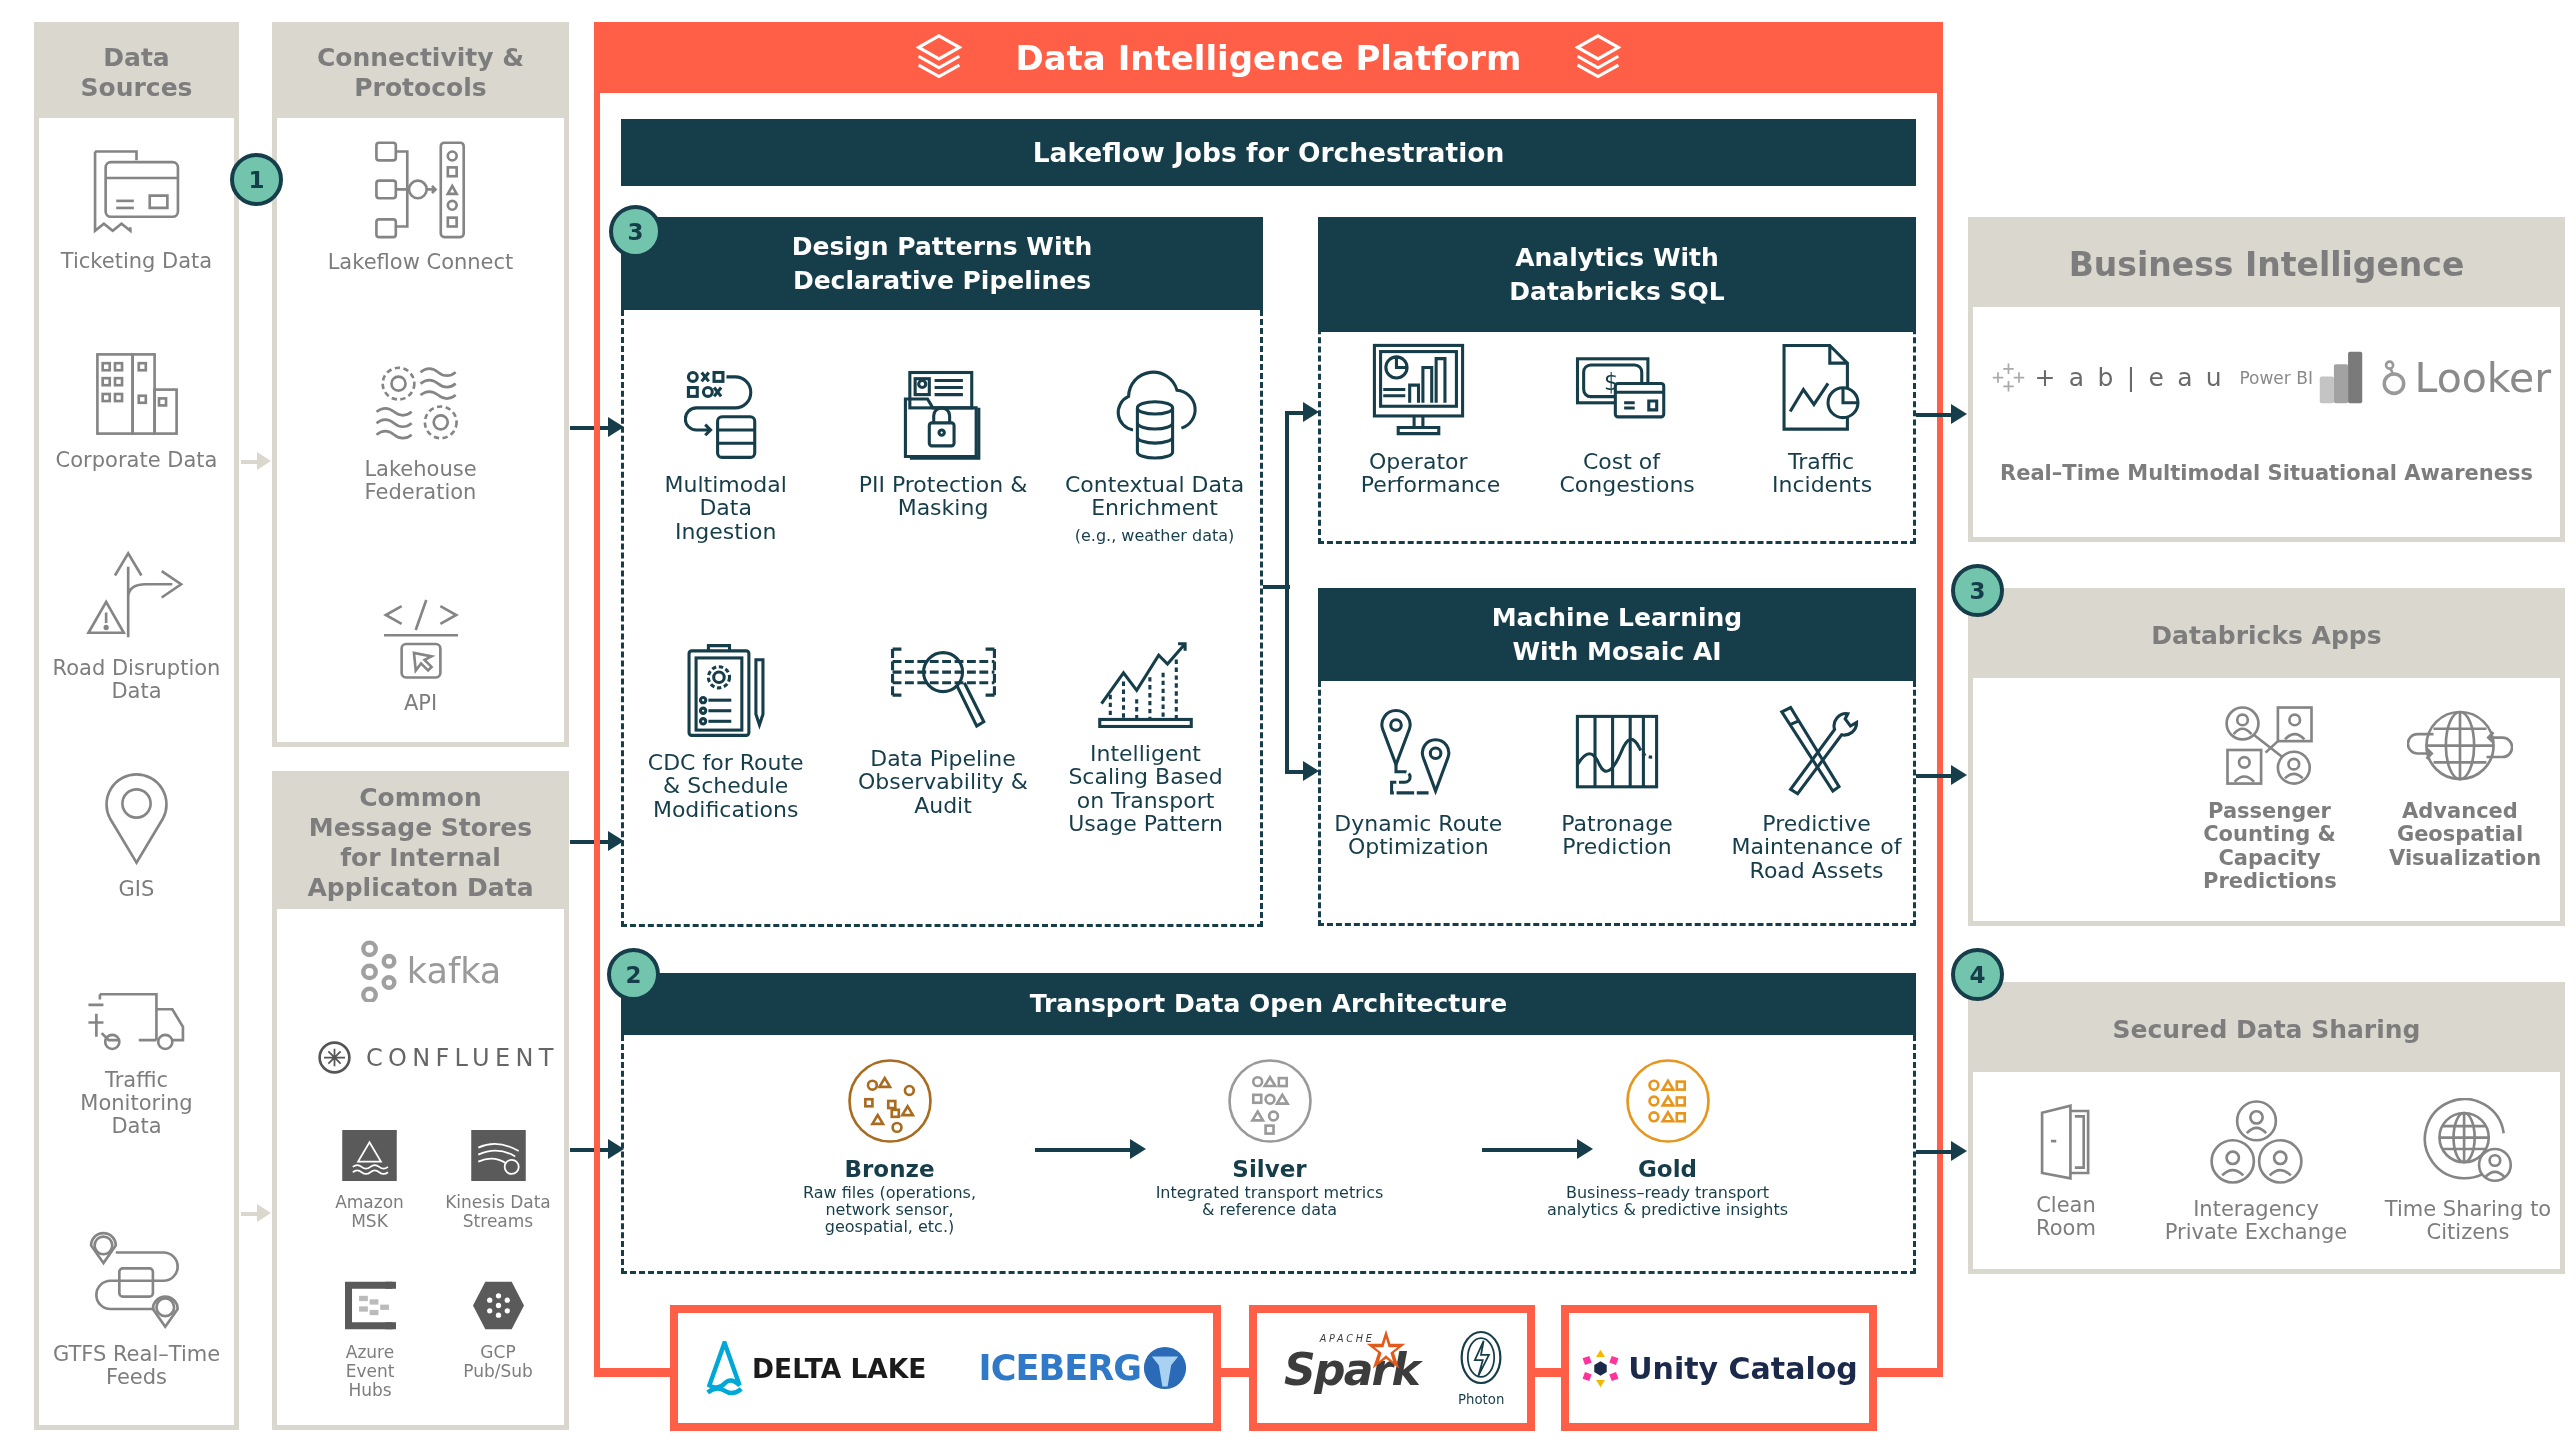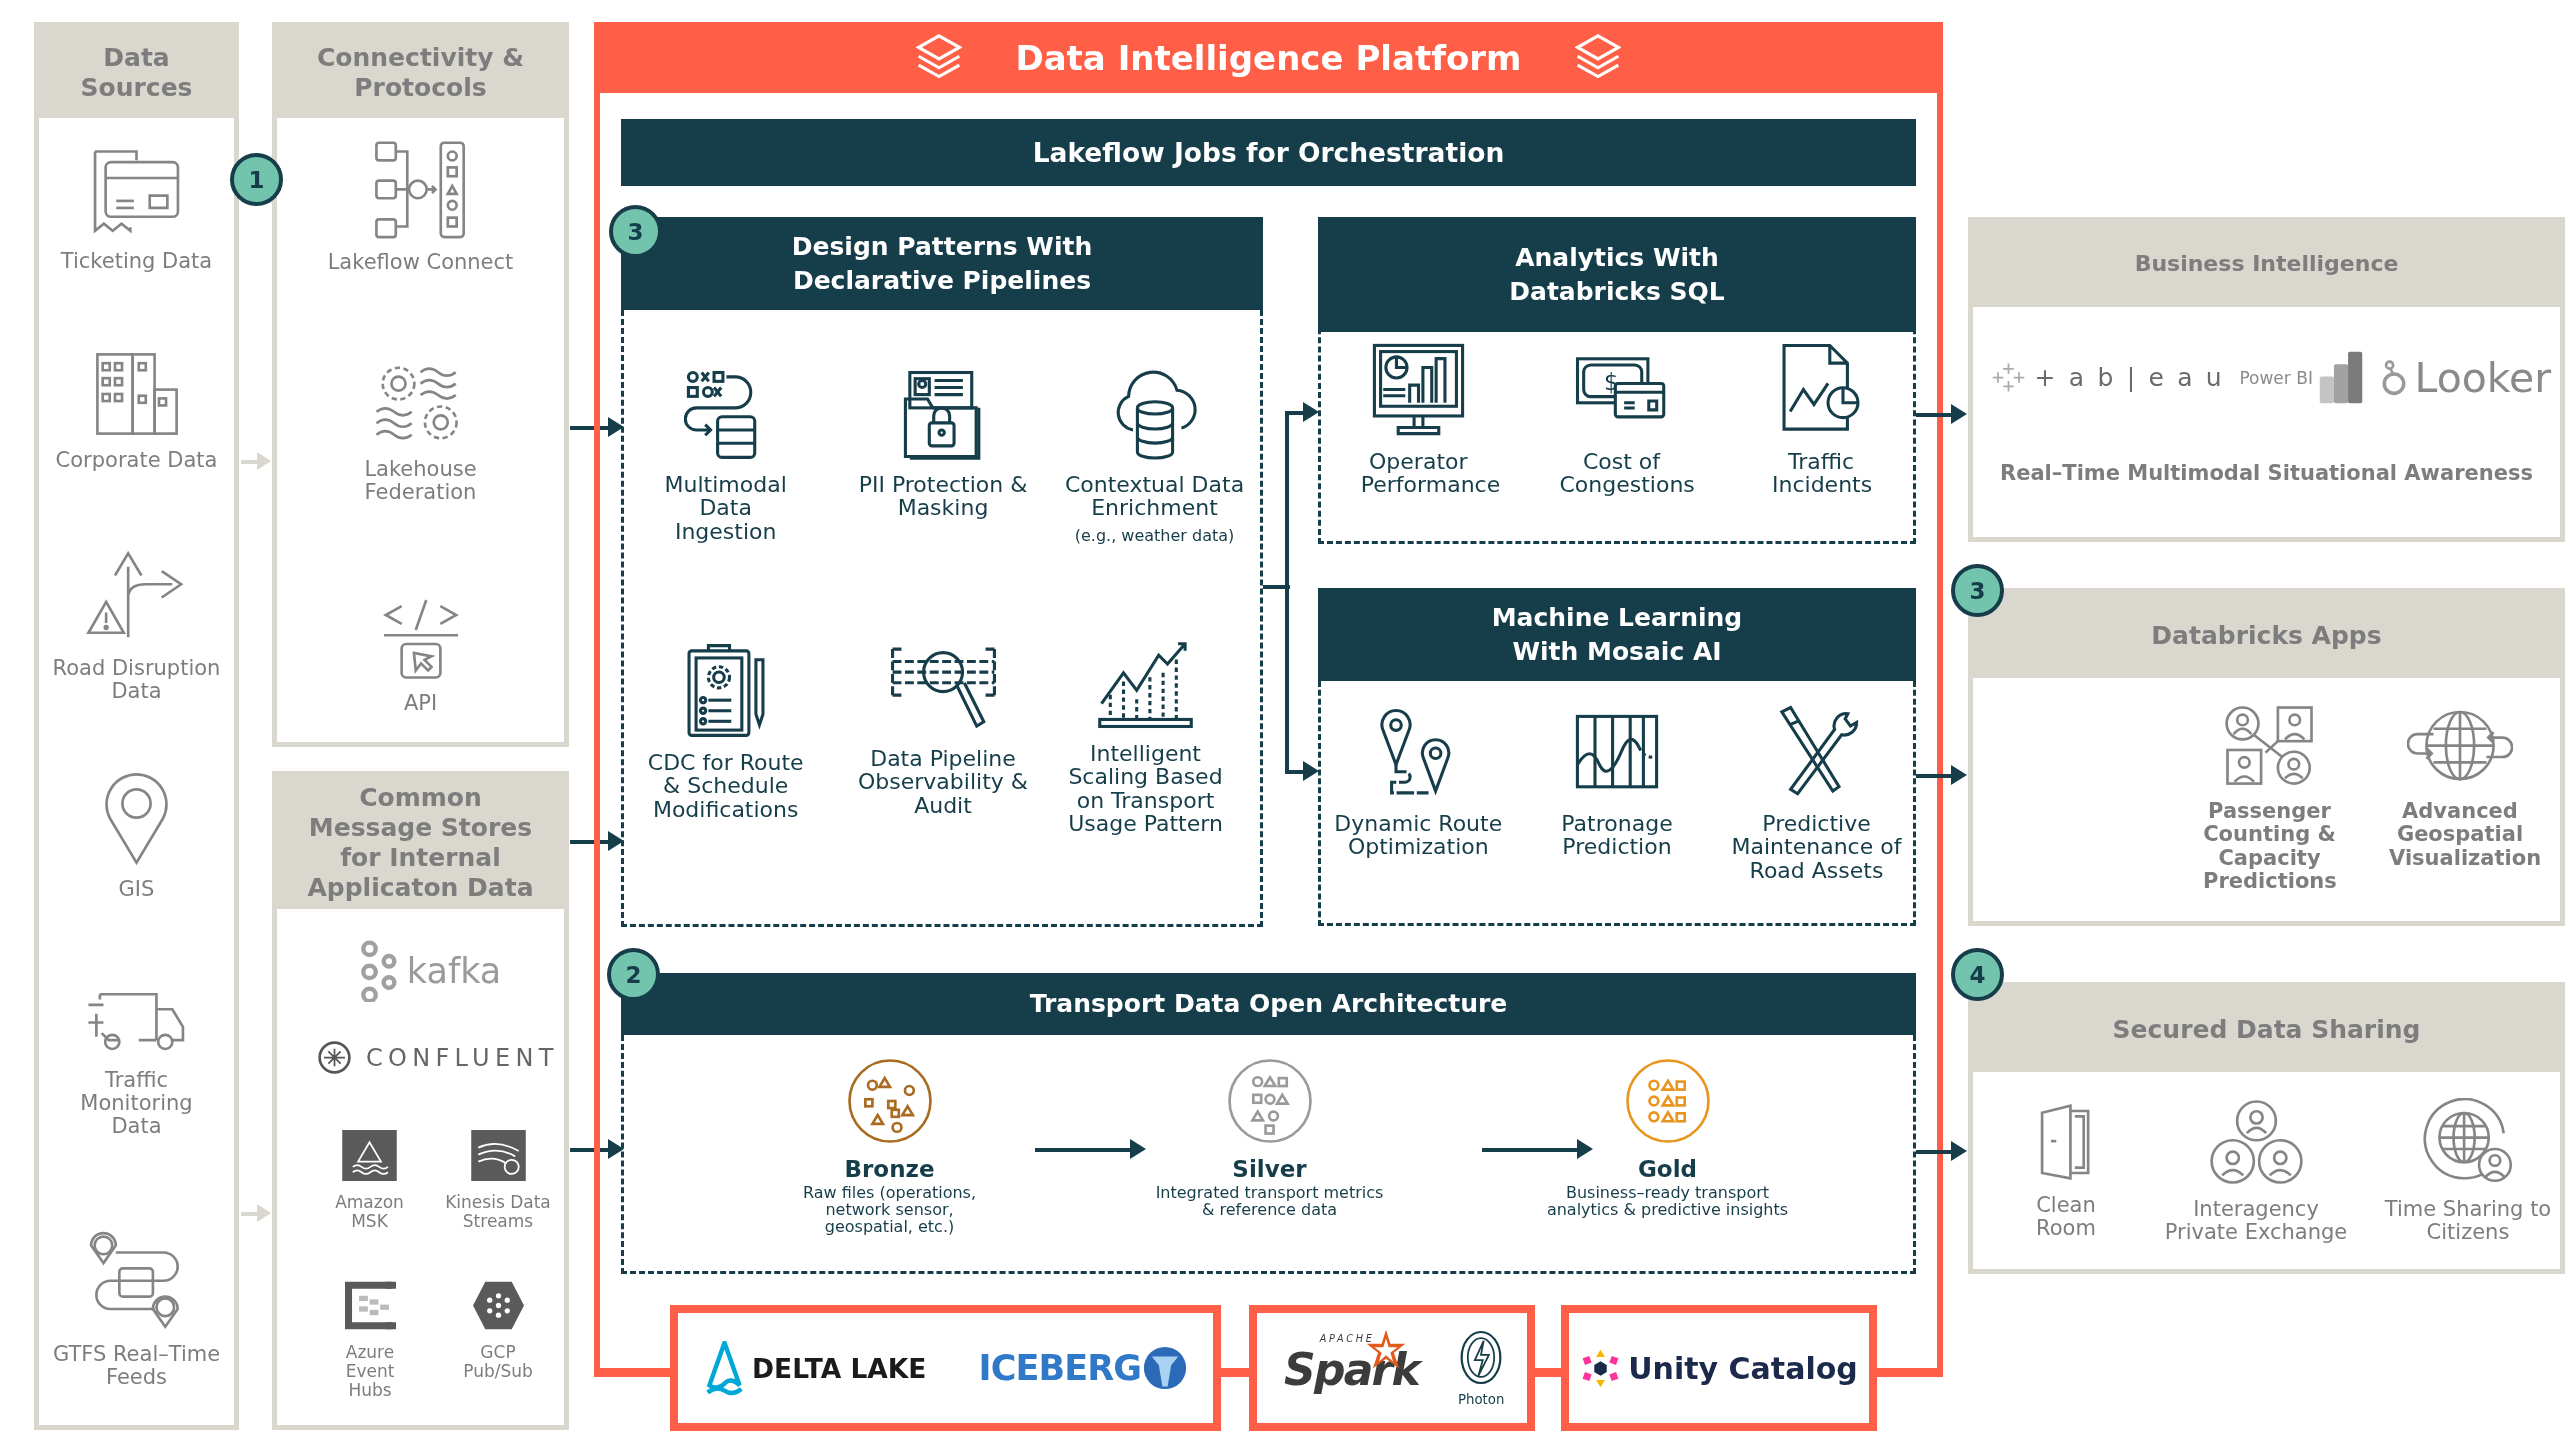--- a/index.html
+++ b/index.html
@@ -517,21 +517,21 @@
       </svg>
     <span style="font-weight:bold; font-size:30px; color:#1b2a4a;">Unity Catalog</span>
   </div>
 </div>
 
 <div class="arrow-h" style="left:1916px; top:413px; width:37px;"></div>
 <div class="arrow-h" style="left:1916px; top:774px; width:37px;"></div>
 <div class="arrow-h" style="left:1916px; top:1150px; width:37px;"></div>
 
 <div class="gray-col" style="left:1968px; top:217px; width:597px; height:325px;">
-  <div class="gray-head" style="height:85px; font-size:22px;">
+  <div class="gray-head" style="height:85px; font-size:33px;">
       <span>Business Intelligence</span>
     </div>
   <div class="abs" style="left:17.7px; right:8.8px; top:128px; display:flex; align-items:center; justify-content:space-between;">
     <div style="display:flex; align-items:center; gap:8.8px; color:#6a6a6a;">
       <svg width="35" height="35" viewBox="0 0 40 40">
           <g stroke="#aaa" stroke-width="2">
             <path d="M20 4 V16 M14 10 H26 M20 24 V36 M14 30 H26 M8 14 V26 M2 20 H14 M32 14 V26 M26 20 H38"></path>
           </g>
         </svg>
       <span style="font-size:25px; letter-spacing:2.7px;">+ a b | e a u</span>

